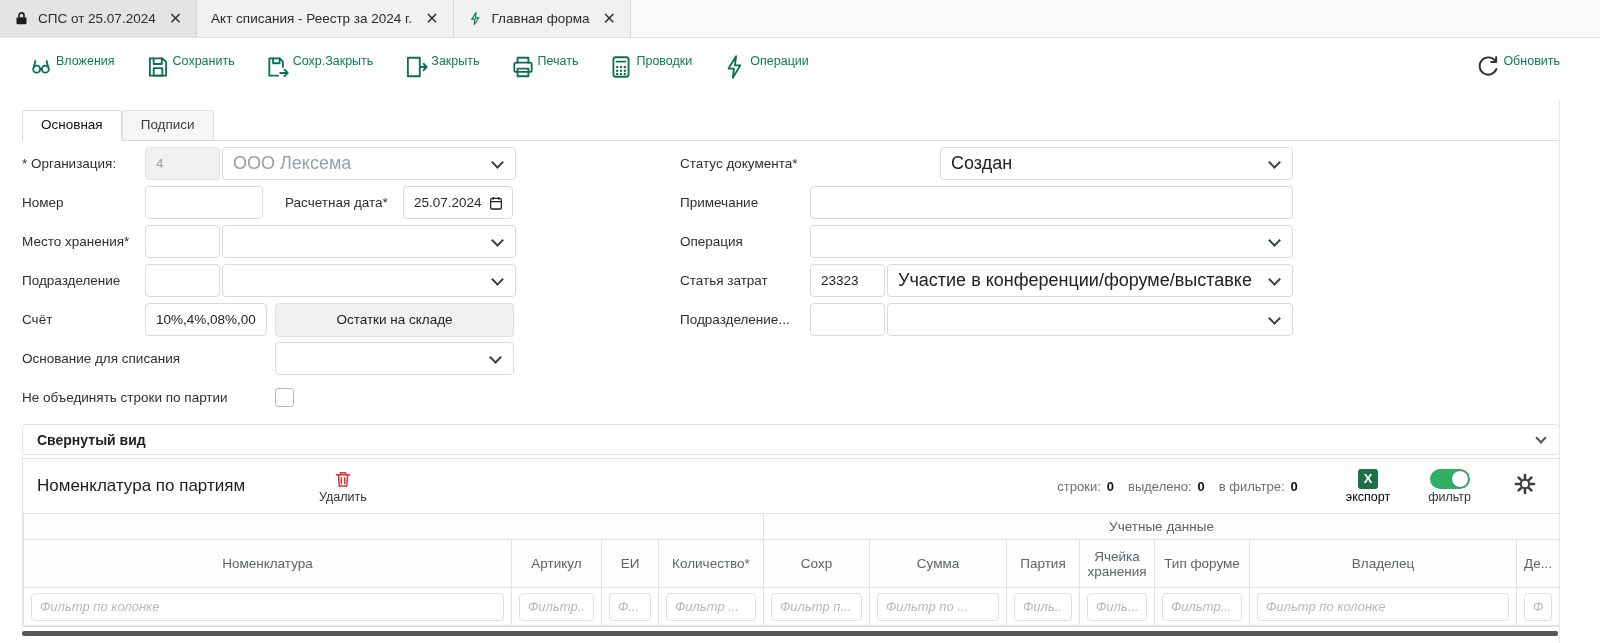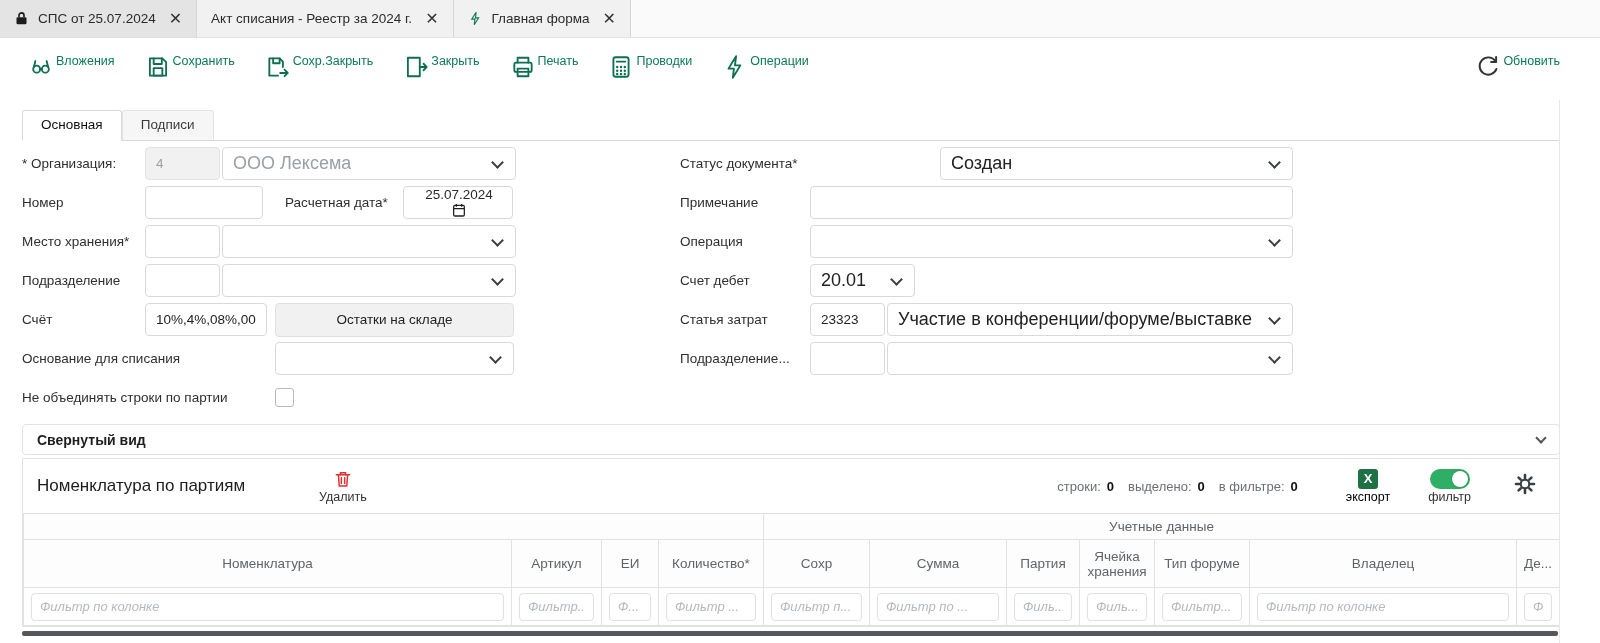--- a/index.html
+++ b/index.html
@@ -50,21 +50,21 @@
             background:#fff; padding:0 30px 0 10px; display:flex; align-items:center;
             font-size:18px; color:#222; cursor:pointer; }
   .select::after { content:''; width:7px; height:7px; border-right:2px solid #3a3f44;
             border-bottom:2px solid #3a3f44; transform:rotate(45deg);
             position:absolute; right:13px; top:10px; }
   .select .muted { color:#9aa0a6; }
   .select span { overflow:hidden; white-space:nowrap; text-overflow:ellipsis; }
 
   .datebox { width:110px; height:33px; border:1px solid #d9d9d9; border-radius:4px;
              display:flex; align-items:center; justify-content:space-between;
-             padding:0 8px 0 10px; font-size:13.5px; cursor:pointer; background:#fff;flex-direction:column; }
+             padding:0 8px 0 10px; font-size:13.5px; cursor:pointer; background:#fff; }
   .btn-light { height:34px; background:#f1f1f1; border:1px solid #e0e0e0; border-radius:4px;
                display:flex; align-items:center; justify-content:center; font-size:13.5px;
                color:#222; cursor:pointer; }
   .checkbox { width:19px; height:19px; border:1px solid #b5bac0; border-radius:3px;
               background:#fff; cursor:pointer; }
   .gap2 { margin-left:2px; } .gap8 { margin-left:8px; }
 
   
   .collapse-bar { margin:4px 0 0 22px; width:1538px; height:31px; border:1px solid #e3e3e3;
                   border-radius:4px; display:flex; align-items:center; justify-content:space-between;
@@ -266,26 +266,20 @@
         </div>
         <div class="frow">
           <span class="flabel-r">Примечание</span>
           <input class="inp" style="width: 483px;">
         </div>
         <div class="frow">
           <span class="flabel-r">Операция</span>
           <div class="select" style="width:483px">
               <span></span>
             </div>
-        </div>
-        <div class="frow">
-          <span class="flabel-r">Счет дебет</span>
-          <div class="select" style="width:105px">
-            <span>20.01</span>
-          </div>
         </div>
         <div class="frow">
           <span class="flabel-r">Статья затрат</span>
           <input class="inp" style="width: 75px;" value="23323">
           <div class="select gap2" style="width:406px">
             <span>Участие в конференции/форуме/выставке</span>
           </div>
         </div>
         <div class="frow">
           <span class="flabel-r">Подразделение...</span>

